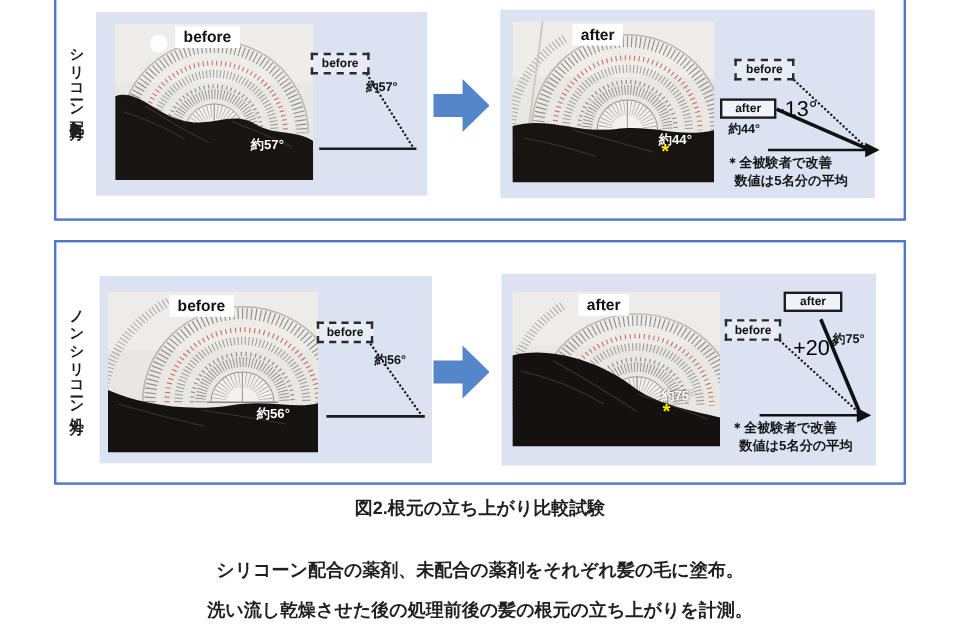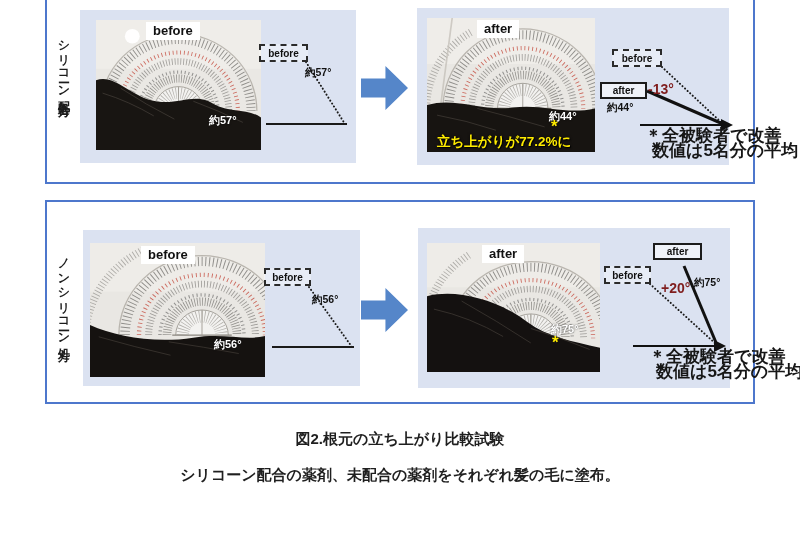--- a/index.html
+++ b/index.html
@@ -49,31 +49,31 @@
              display:flex;align-items:center;justify-content:center;box-sizing:border-box;background:rgba(255,255,255,.55);}
   #dboxA{left:259px;top:44px;width:49px;height:18px;}
   #dboxB{left:612px;top:49px;width:50px;height:18px;}
   #sboxB{left:600px;top:82px;width:47px;height:17px;}
   #dboxC{left:264px;top:268px;width:47px;height:18px;}
   #sboxD{left:653px;top:243px;width:49px;height:17px;}
   #dboxD{left:604px;top:266px;width:47px;height:18px;}
   .diag-angle{position:absolute;color:#111;font-weight:bold;font-size:10.5px;white-space:nowrap;}
   #dangA{left:305px;top:66px;} #dangB{left:607px;top:101px;}
   #dangC{left:312px;top:293px;} #dangD{left:694px;top:276px;}
-  .delta{position:absolute;color:#7f1d1d;font-weight:bold;font-size:14px;white-space:nowrap;}
+  .delta{position:absolute;color:#000000;font-weight:normal;font-size:18px;white-space:nowrap;}
   #deltaB{left:648px;top:81px;} #deltaD{left:661px;top:280px;}
-  .note{position:absolute;color:#161616;font-weight:bold;font-size:17px;line-height:14.5px;white-space:nowrap;margin-left:40px;}
+  .note{position:absolute;color:#161616;font-weight:bold;font-size:11px;line-height:14.5px;white-space:nowrap;}
   .note .l2{padding-left:7px;}
   #noteB{left:605px;top:129px;} #noteD{left:609px;top:350px;}
   .arrow{position:absolute;width:47px;height:48px;background:#5586c9;
          clip-path:polygon(0 30%,52% 30%,52% 4%,100% 50%,52% 96%,52% 70%,0 70%);}
   #arrow1{left:361px;top:64px;} #arrow2{left:361px;top:286px;}
   .caption{position:absolute;left:0;width:800px;text-align:center;color:#1f1f1f;
            font-weight:bold;font-size:15px;white-space:nowrap;}
-  #cap1{top:430px;} #cap2{top:466px;} #cap3{top:499px;}
+  #cap1{top:414px;} #cap2{top:466px;} #cap3{top:499px;}
 </style>
 </head>
 <body>
 
 <div id="stage">
 
   <svg width="0" height="0" style="position:absolute" aria-hidden="true">
     <defs>
       <g id="prot">
         <path d="M5,112 A95,95 0 0 1 195,112" fill="none" stroke="#b9b5ae" stroke-width="1.5"></path>
@@ -148,21 +148,20 @@
   <div class="photo-tag" id="tagC">before</div>
   <div class="photo-tag" id="tagD">after</div>
 
   <div class="photo-angle" id="angA">約57°</div>
   <div class="photo-angle" id="angB">約44°</div>
   <div class="photo-angle" id="angC">約56°</div>
   <div class="photo-angle" id="angD">約75°</div>
 
   <div class="star" id="starB">*</div>
   <div class="star" id="starD">*</div>
-  <div class="lift" id="liftB">立ち上がりが77.2%に</div>
 
   <div class="diag" id="diagA">
     <svg viewBox="0 0 104 92">
       <line x1="53" y1="24" x2="92" y2="86" stroke="#1a1a1a" stroke-width="2" stroke-dasharray="0.1,3.4" stroke-linecap="round"></line>
       <line x1="13" y1="86" x2="94" y2="86" stroke="#1a1a1a" stroke-width="2.2"></line>
     </svg>
   </div>
   <div class="diag" id="diagB">
     <svg viewBox="0 0 142 88">
       <line x1="67" y1="23" x2="128" y2="80" stroke="#1a1a1a" stroke-width="2" stroke-dasharray="0.1,3.4" stroke-linecap="round"></line>
@@ -220,14 +219,15 @@
   <div class="note" id="noteD">
     <div class="l1">＊全被験者で改善</div>
     <div class="l2">数値は5名分の平均</div>
   </div>
 
   <div class="arrow" id="arrow1"></div>
   <div class="arrow" id="arrow2"></div>
 
   <div class="caption" id="cap1">図2.根元の立ち上がり比較試験</div>
   <div class="caption" id="cap2">シリコーン配合の薬剤、未配合の薬剤をそれぞれ髪の毛に塗布。</div>
+  <div class="caption" id="cap3">洗い流し乾燥させた後の処理前後の髪の根元の立ち上がりを計測。</div>
 
 </div>
 
 </body></html>

